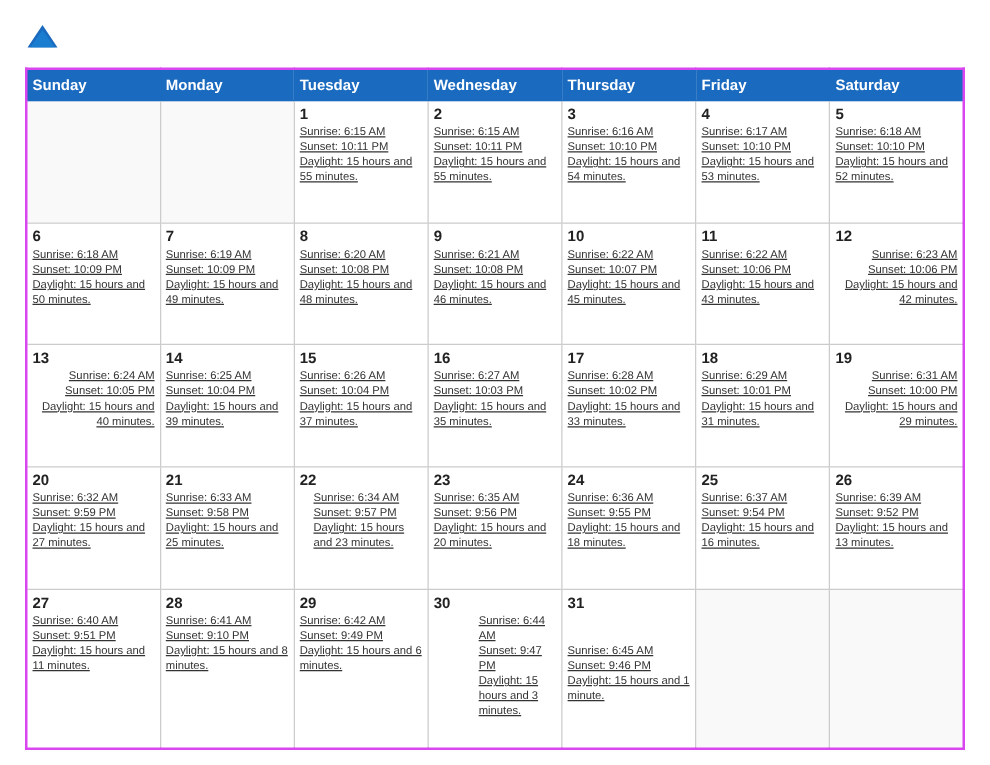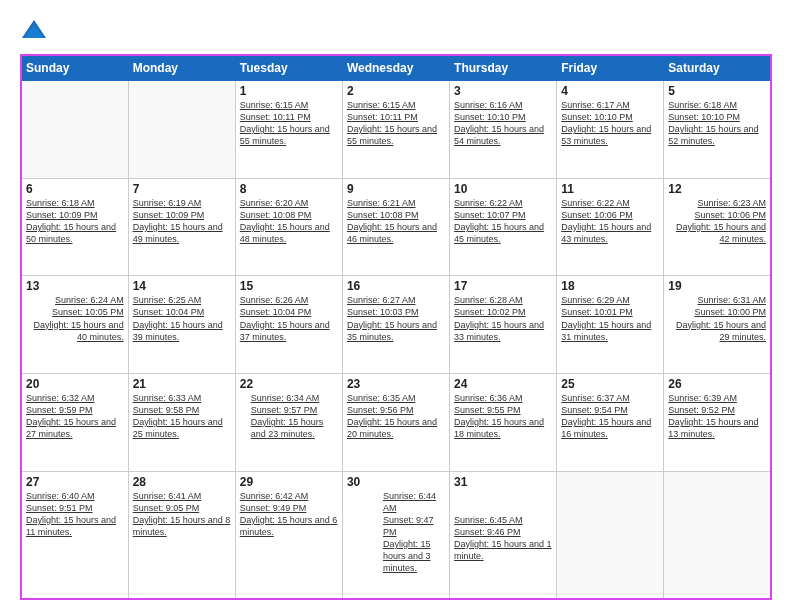--- a/index.html
+++ b/index.html
@@ -297,21 +297,21 @@
         <tr>
           <td>
             <span class="day-number">27</span>
             <div class="cell-info" style="white-space: pre-line;">Sunrise: 6:40 AM
 Sunset: 9:51 PM
 Daylight: 15 hours and 11 minutes.</div>
           </td>
           <td>
             <span class="day-number">28</span>
             <div class="cell-info" style="white-space: pre-line;">Sunrise: 6:41 AM
-Sunset: 9:05 PM
+Sunset: 9:10 PM
 Daylight: 15 hours and 8 minutes.</div>
           </td>
           <td>
             <span class="day-number">29</span>
             <div class="cell-info" style="white-space: pre-line;">Sunrise: 6:42 AM
 Sunset: 9:49 PM
 Daylight: 15 hours and 6 minutes.</div>
           </td>
           <td>
             <span class="day-number">30</span>

